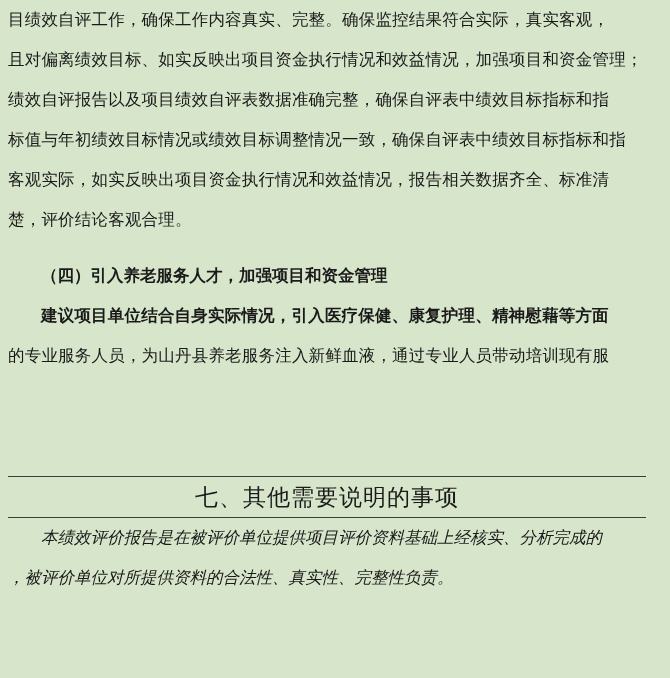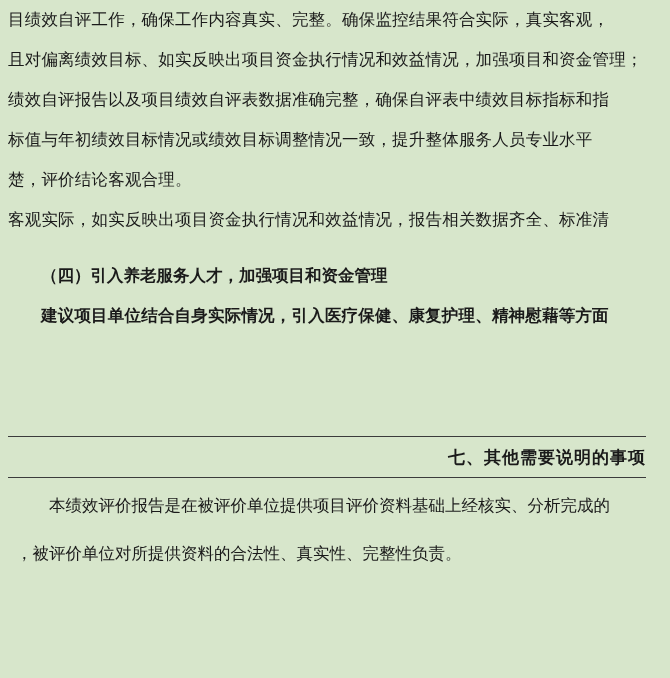--- a/index.html
+++ b/index.html
@@ -42,56 +42,58 @@
   }
   .gap-small { height: 16px; }
   .gap-block { height: 100px; }
   .rule {
     border: 0;
     border-top: 1px solid #3b3b3b;
     margin: 0;
     height: 0;
   }
   .section-title {
-    font-size: 17px;
-    font-weight: bold;
-    text-align: right;
+    font-size: 23px;
+    font-weight: normal;
+    text-align: center;
     line-height: 40px;
     margin: 0;
     letter-spacing: 1px;
   }
   .tail {
     font-size: 16.5px;
     line-height: 40px;
     text-align: justify;
     text-justify: inter-ideograph;
-    margin: 8px;
+    margin: 0;
+    font-style: italic;
   }
   .tail.first { text-indent: 2em; }
 </style>
 </head>
 <body>
 
 <div class="page">
 
   <div>
     <p class="para">目绩效自评工作，确保工作内容真实、完整。确保监控结果符合实际，真实客观，</p>
     <p class="para">且对偏离绩效目标、如实反映出项目资金执行情况和效益情况，加强项目和资金管理；</p>
     <p class="para">绩效自评报告以及项目绩效自评表数据准确完整，确保自评表中绩效目标指标和指</p>
-    <p class="para">标值与年初绩效目标情况或绩效目标调整情况一致，提升整体服务人员专业水平</p>
+    <p class="para">标值与年初绩效目标情况或绩效目标调整情况一致，确保自评表中绩效目标指标和指</p>
+    <p class="para">客观实际，如实反映出项目资金执行情况和效益情况，报告相关数据齐全、标准清</p>
     <p class="para">楚，评价结论客观合理。</p>
-    <p class="para">客观实际，如实反映出项目资金执行情况和效益情况，报告相关数据齐全、标准清</p>
   </div>
 
   <div class="gap-small"></div>
 
   <h2 class="heading-sub">（四）引入养老服务人才，加强项目和资金管理</h2>
 
   <div>
     <p class="para indent">建议项目单位结合自身实际情况，引入医疗保健、康复护理、精神慰藉等方面</p>
+    <p class="para">的专业服务人员，为山丹县养老服务注入新鲜血液，通过专业人员带动培训现有服</p>
   </div>
 
   <div class="gap-block"></div>
 
   <hr class="rule">
 
   <h1 class="section-title">七、其他需要说明的事项</h1>
 
   <hr class="rule">
 

